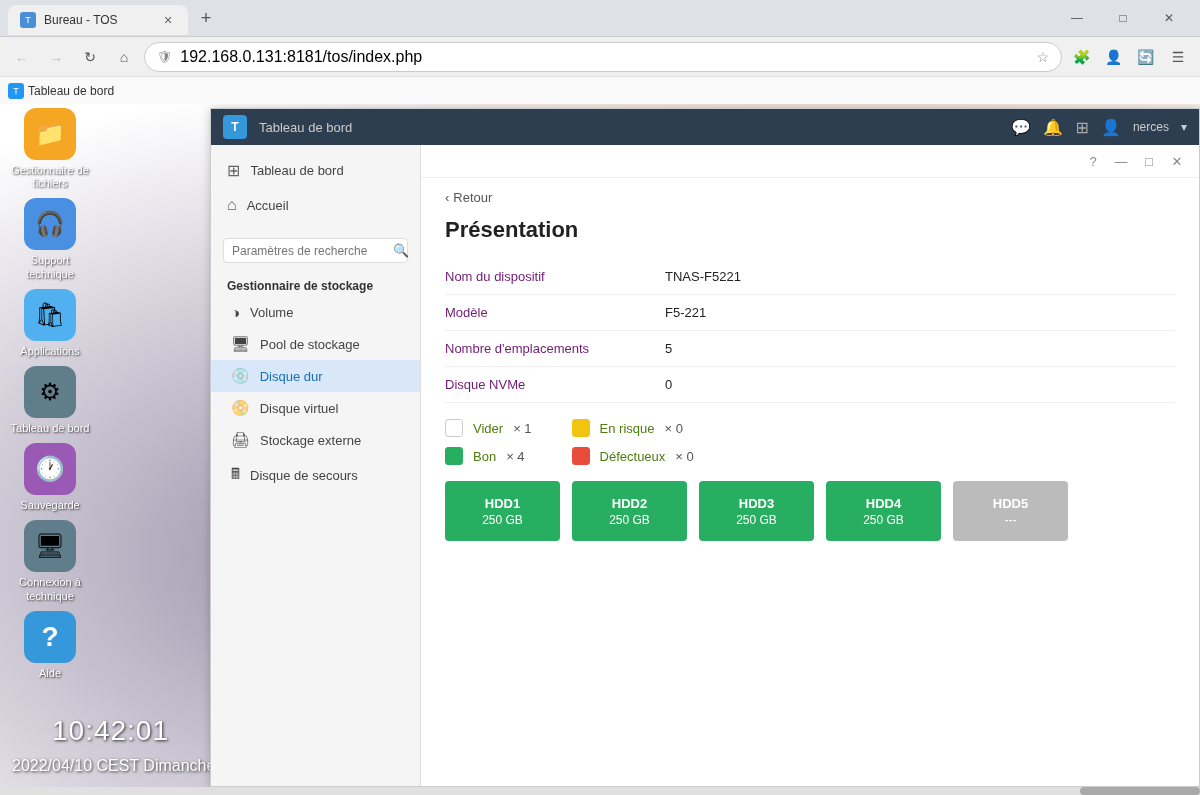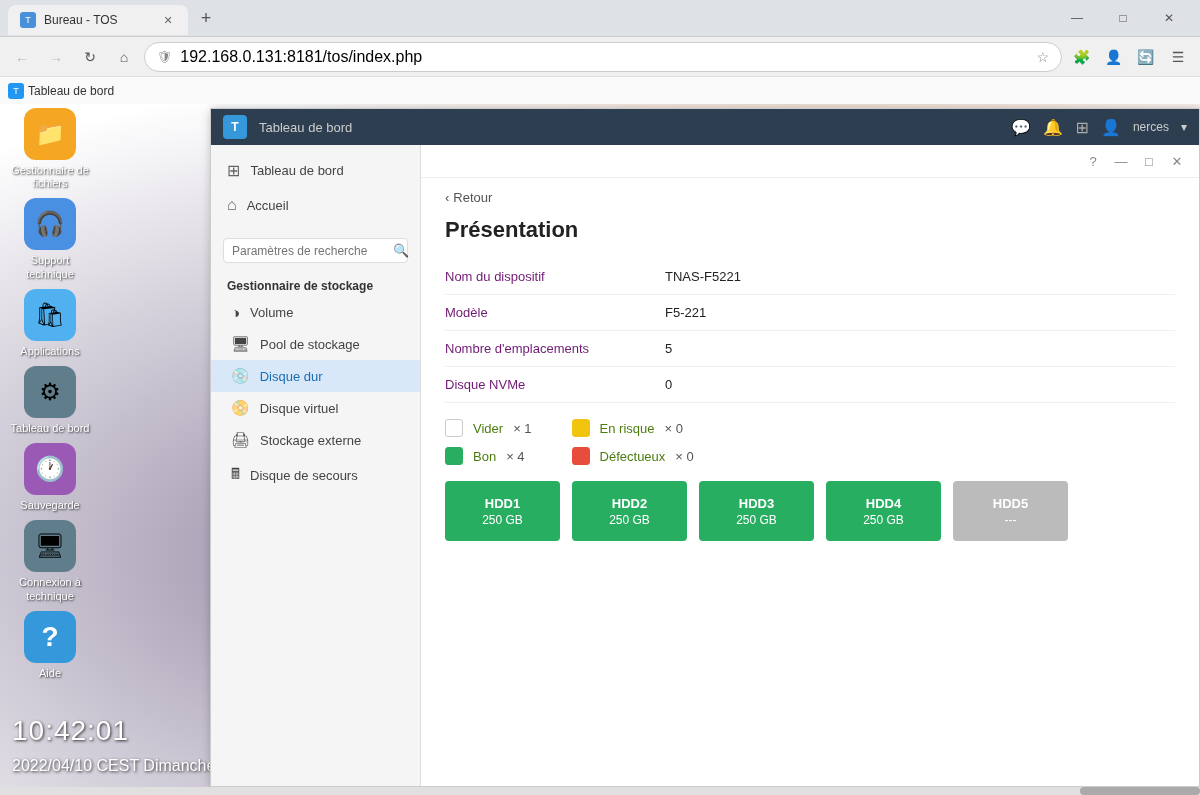--- a/index.html
+++ b/index.html
@@ -252,20 +252,21 @@
       left: 12px;
       color: white;
       text-shadow: 1px 1px 3px rgba(0,0,0,0.8);
       z-index: 5;
     }
 
     .clock-time {
       font-size: 28px;
       font-weight: 300;
       letter-spacing: 1px;
+      margin-left: 40px;
     }
 
     .clock-date {
       font-size: 16px;
       margin-top: 10px;
     }
 
     
     .terra-master-logo {
       position: absolute;

